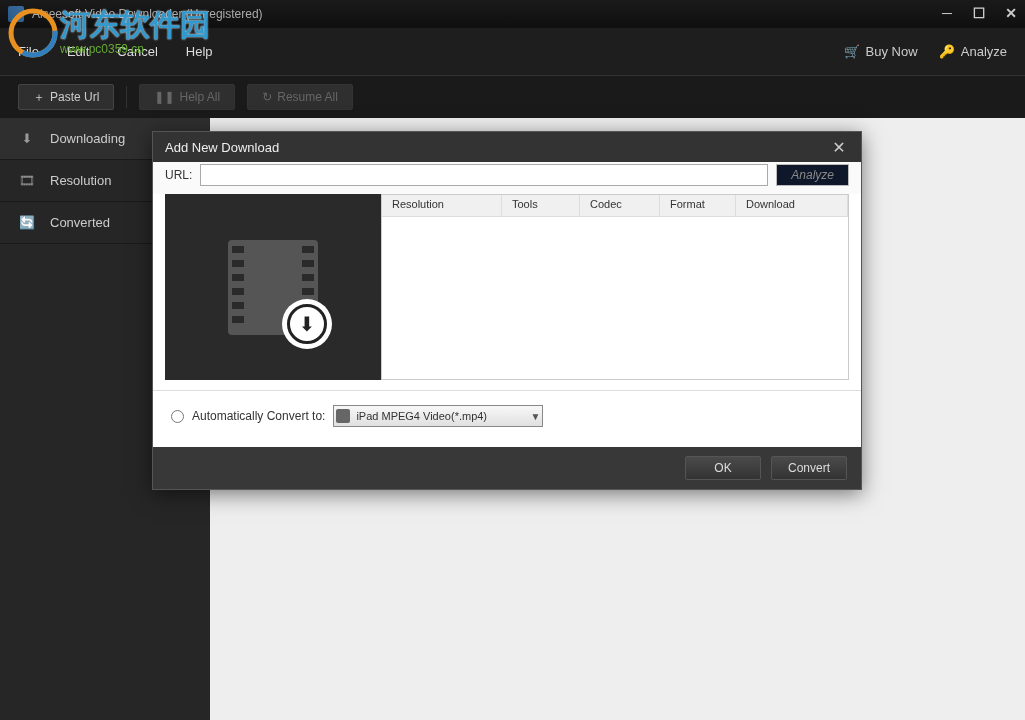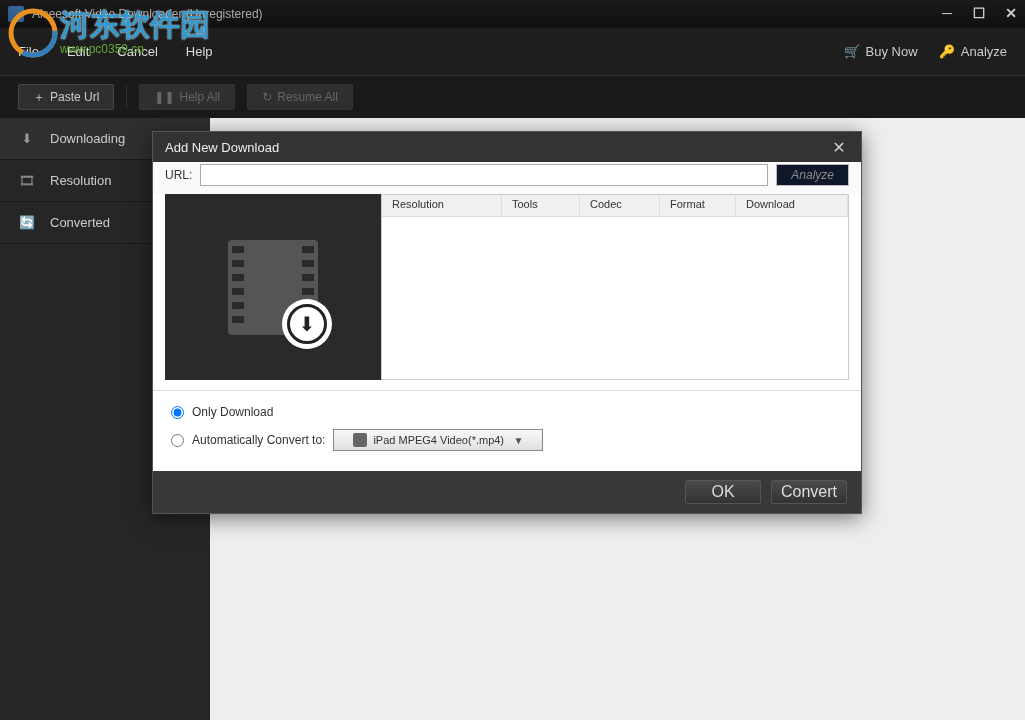--- a/index.html
+++ b/index.html
@@ -57,26 +57,26 @@
 .dl-circle-inner { width: 40px; height: 40px; border-radius: 50%; border: 3px solid #222; display: flex; align-items: center; justify-content: center; font-size: 20px; color: #222; }
 
 .table-box { flex: 1; border: 1px solid #ccc; background: #fff; }
 .table-header { height: 22px; background: #f0f0f0; display: flex; border-bottom: 1px solid #ddd; }
 .th { padding: 3px 10px; font-size: 11px; color: #333; border-right: 1px solid #ddd; }
 .th1 { width: 120px; } .th2 { width: 78px; } .th3 { width: 80px; } .th4 { width: 76px; } .th5 { flex: 1; }
 
 .options-row { padding: 14px 18px 10px; border-top: 1px solid #ddd; margin-top: 10px; }
 .radio-line { display: flex; align-items: center; gap: 8px; font-size: 12px; color: #333; margin-bottom: 10px; }
 .radio { width: 13px; height: 13px; }
-.convert-select { width: 210px; height: 22px; border: 1px solid #888; background: linear-gradient(#f8f8f8,#e0e0e0); display: flex; align-items: center; padding: 0 19px; gap: 6px; font-size: 11px; color: #333; cursor: pointer; }
+.convert-select { width: 210px; height: 22px; border: 1px solid #888; background: linear-gradient(#f8f8f8,#e0e0e0); display: flex; align-items: center; padding: 0 2px; gap: 6px; font-size: 11px; color: #333; cursor: pointer; }
 .device-icon { width: 14px; height: 14px; background: #666; border-radius: 2px; }
 .dropdown-arrow { margin-left: auto; font-size: 10px; color: #555; }
 
 .dialog-footer { height: 42px; background: #383838; display: flex; align-items: center; justify-content: flex-end; padding: 0 14px; gap: 10px; }
-.dlg-btn { width: 76px; height: 24px; background: linear-gradient(#4a4a4a,#333); border: 1px solid #555; color: #ddd; font-size: 16px; cursor: pointer; border-radius: 2px; }
+.dlg-btn { width: 76px; height: 24px; background: linear-gradient(#4a4a4a,#333); border: 1px solid #555; color: #ddd; font-size: 12px; cursor: pointer; border-radius: 2px; }
 </style>
 </head>
 <body>
 
 <div class="watermark">
   <svg width="60" height="55" style="position:absolute;top:0;left:0">
     <circle cx="28" cy="28" r="22" fill="none" stroke="#e89020" stroke-width="5"></circle>
     <circle cx="28" cy="28" r="22" fill="none" stroke="#3080c0" stroke-width="5" stroke-dasharray="45 90"></circle>
   </svg>
   <div style="margin-left:55px">
@@ -172,24 +172,20 @@
         <div class="th th1">Resolution</div>
         <div class="th th2">Tools</div>
         <div class="th th3">Codec</div>
         <div class="th th4">Format</div>
         <div class="th th5">Download</div>
       </div>
     </div>
   </div>
   <div class="options-row">
     <div class="radio-line">
-      <input type="radio" class="radio" name="dl" checked="" style="">
-      <span>Only Download</span>
-    </div>
-    <div class="radio-line">
       <input type="radio" class="radio" name="dl" style="">
       <span>Automatically Convert to:</span>
       <div class="convert-select">
         <div class="device-icon"></div>
         <span>iPad MPEG4 Video(*.mp4)</span>
         <span class="dropdown-arrow">▼</span>
       </div>
     </div>
   </div>
   <div class="dialog-footer">

